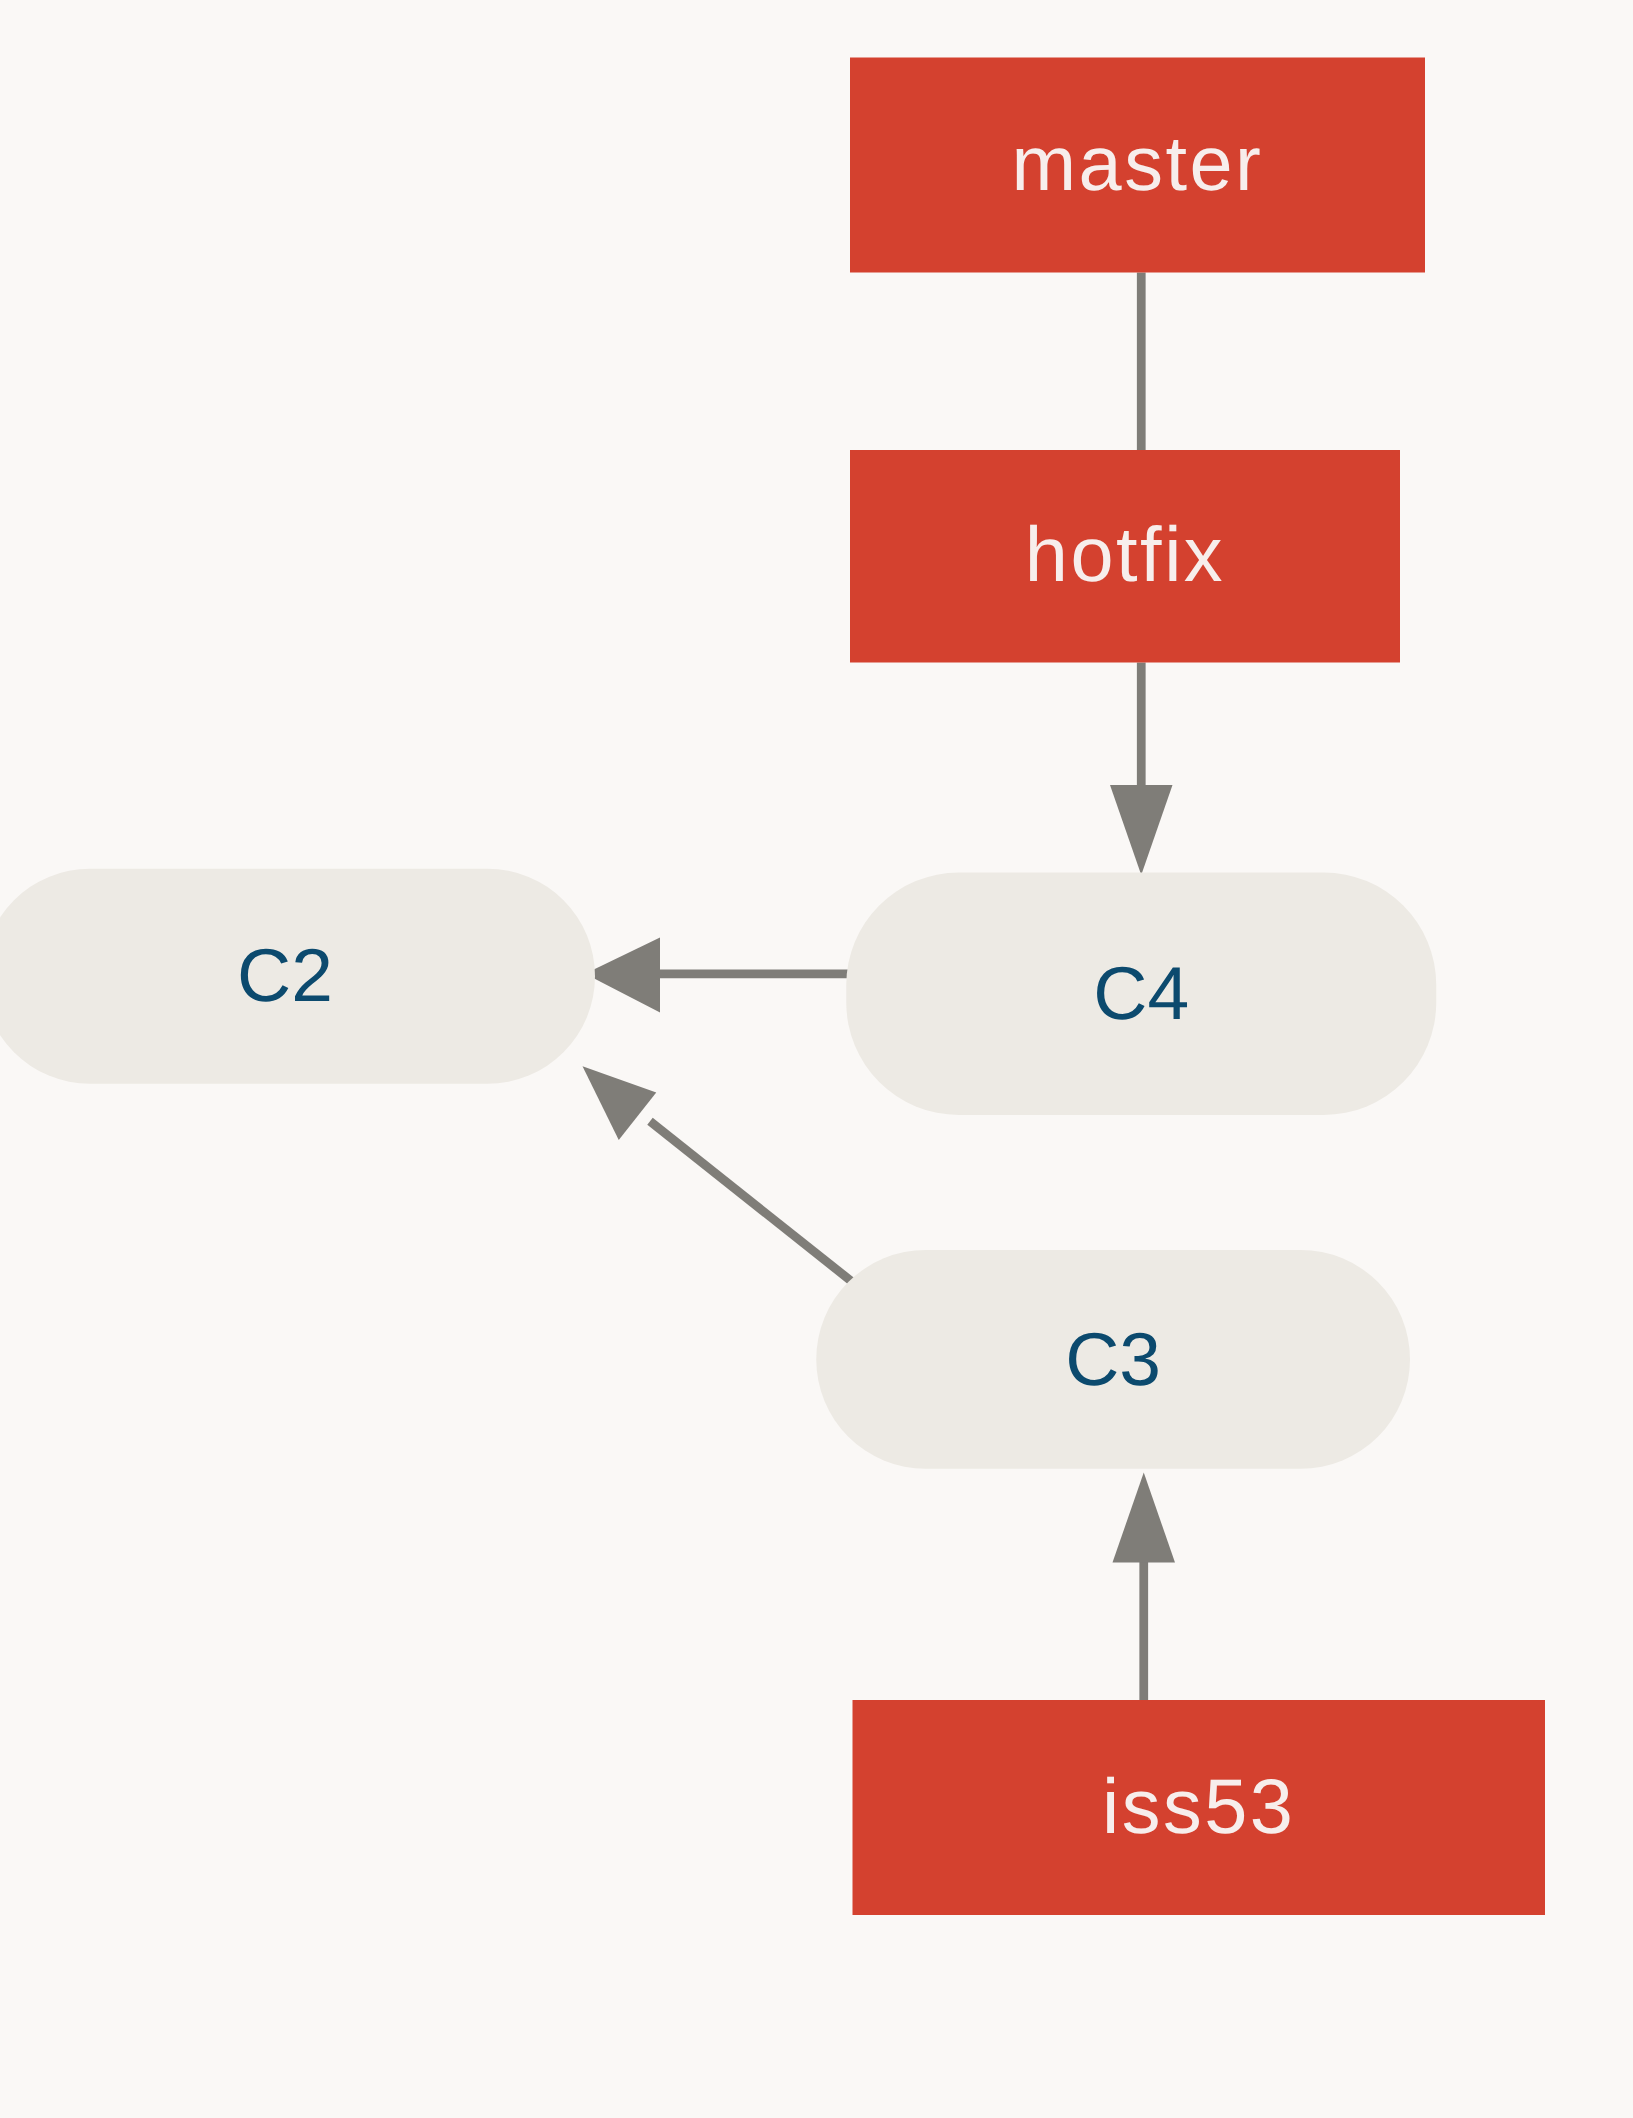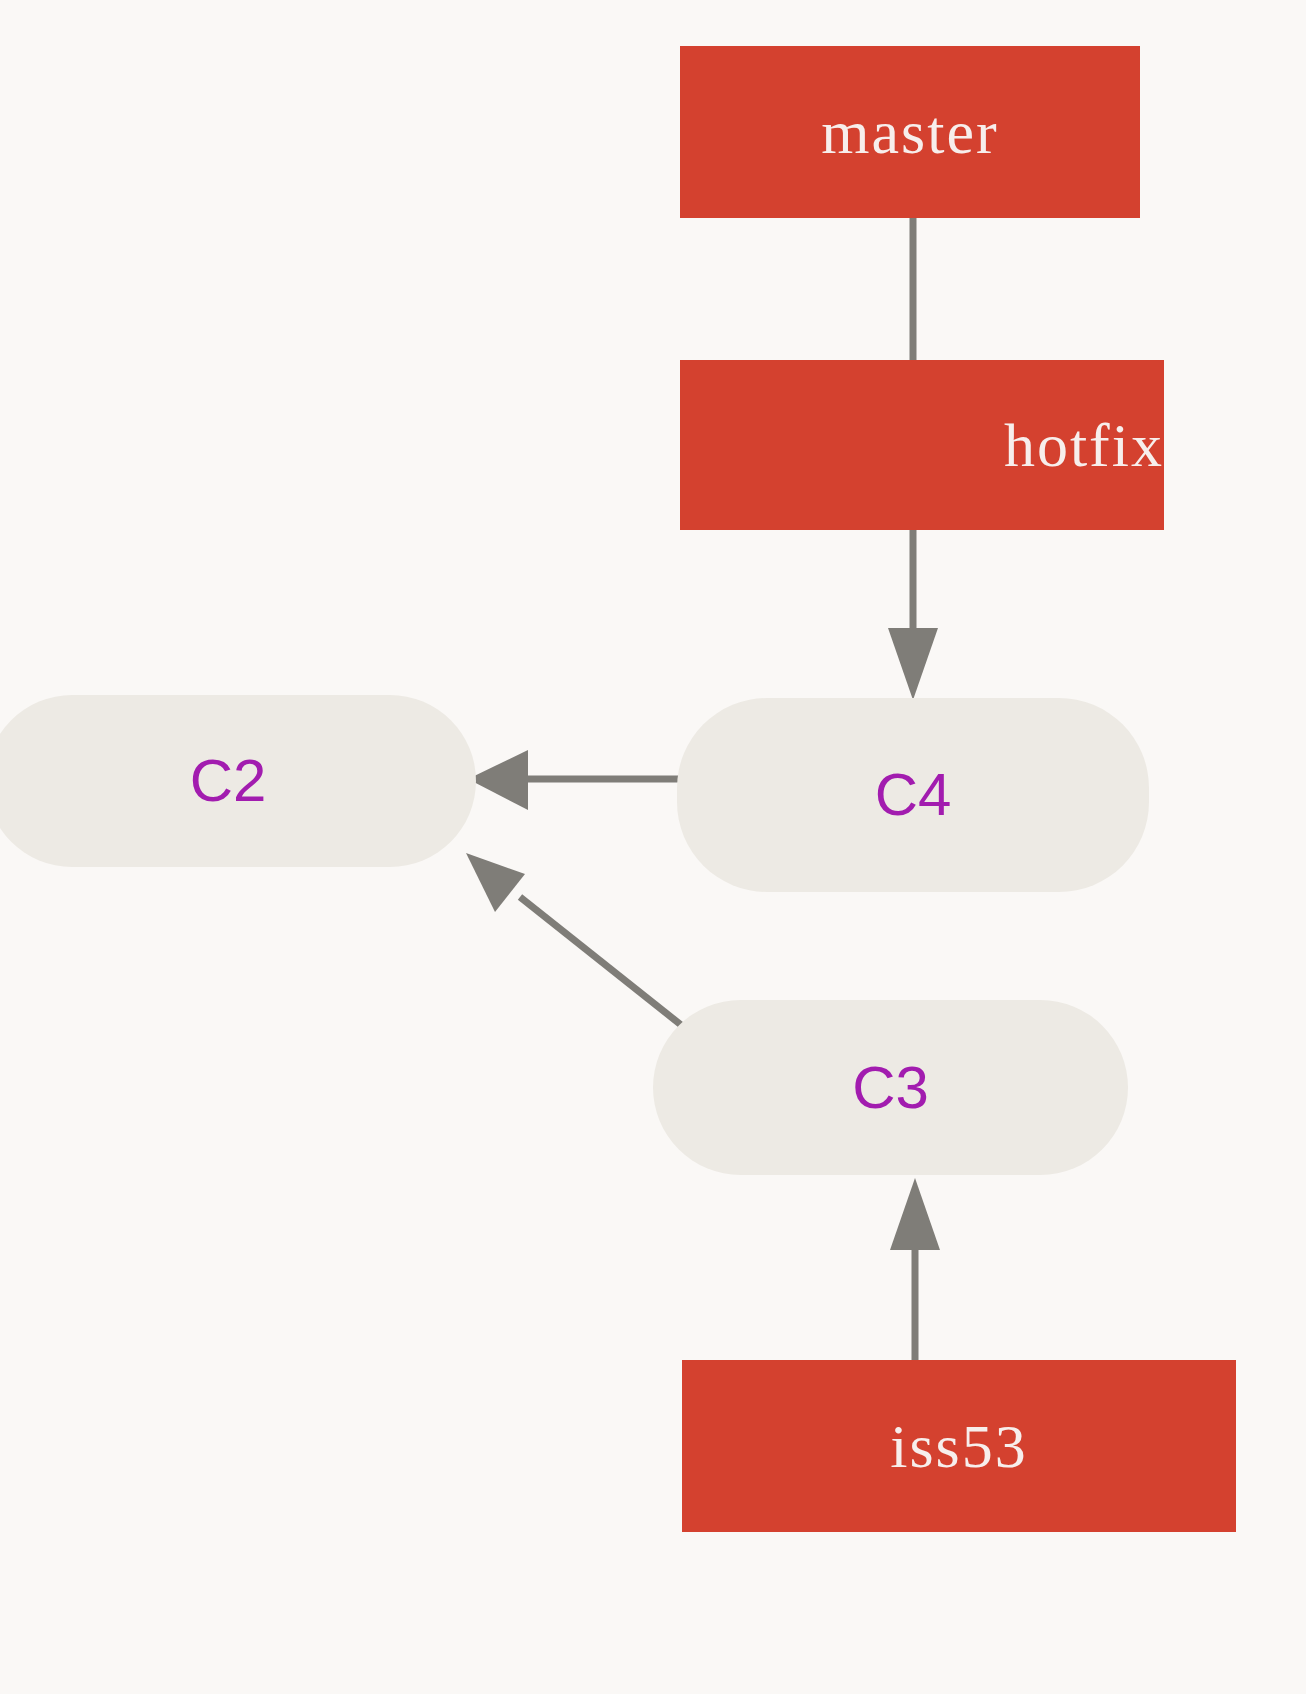--- a/index.html
+++ b/index.html
@@ -34,21 +34,21 @@
   
   .branch-box {
     position: absolute;
     background: #d4412f;
     display: flex;
     align-items: center;
     justify-content: center;
     box-sizing: border-box;
   }
   .branch-box .branch-label {
-    font-family: Liberation Serif, serif;
+    font-family: Liberation Sans, sans-serif;
     font-size: 62px;
     line-height: 1;
     color: #f7eeec;
     letter-spacing: 2px;
     font-weight: 400;
     white-space: nowrap;
   }
 
   
   .commit-node {
@@ -57,28 +57,28 @@
     border-radius: 90px;
     display: flex;
     align-items: center;
     justify-content: center;
     box-sizing: border-box;
   }
   .commit-node .commit-label {
     font-family: "Liberation Sans", "DejaVu Sans", sans-serif;
     font-size: 60px;
     line-height: 1;
-    color: #a21caf;
+    color: #0c4a6e;
     font-weight: 400;
     white-space: nowrap;
   }
 
   
   #box-master  { left: 680px;  top: 46px;   width: 460px; height: 172px; }
-  #box-hotfix  { left: 680px;  top: 360px;  width: 484px; height: 170px; justify-content: flex-end; }
+  #box-hotfix  { left: 680px;  top: 360px;  width: 440px; height: 170px; }
   #box-iss53   { left: 682px;  top: 1360px; width: 554px; height: 172px; }
 
   #node-c2 { left: -14px; top: 695px;  width: 490px; height: 172px; }
   #node-c4 { left: 677px; top: 698px;  width: 472px; height: 194px; }
   #node-c3 { left: 653px; top: 1000px; width: 475px; height: 175px; }
 
   
   #node-c2 .commit-label { transform: translateX(-3px); }
 </style>
 </head>

